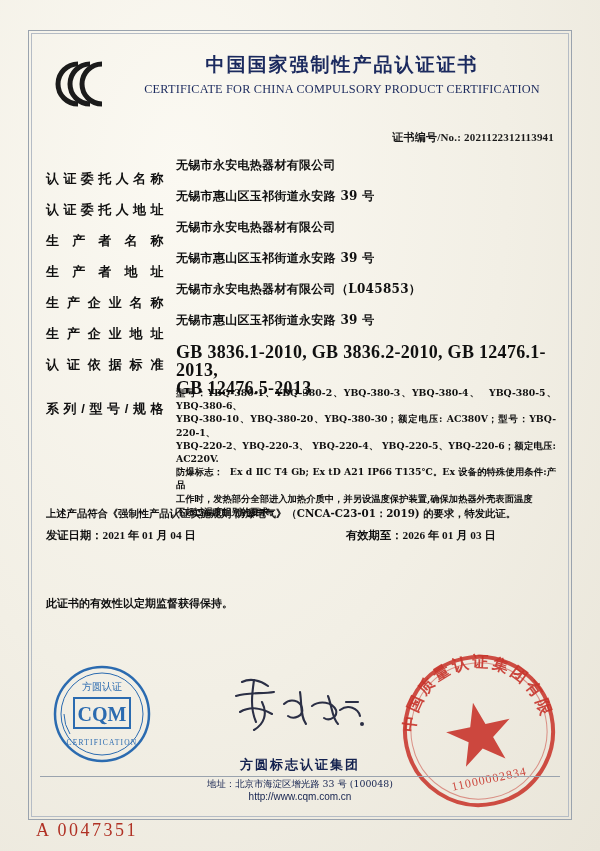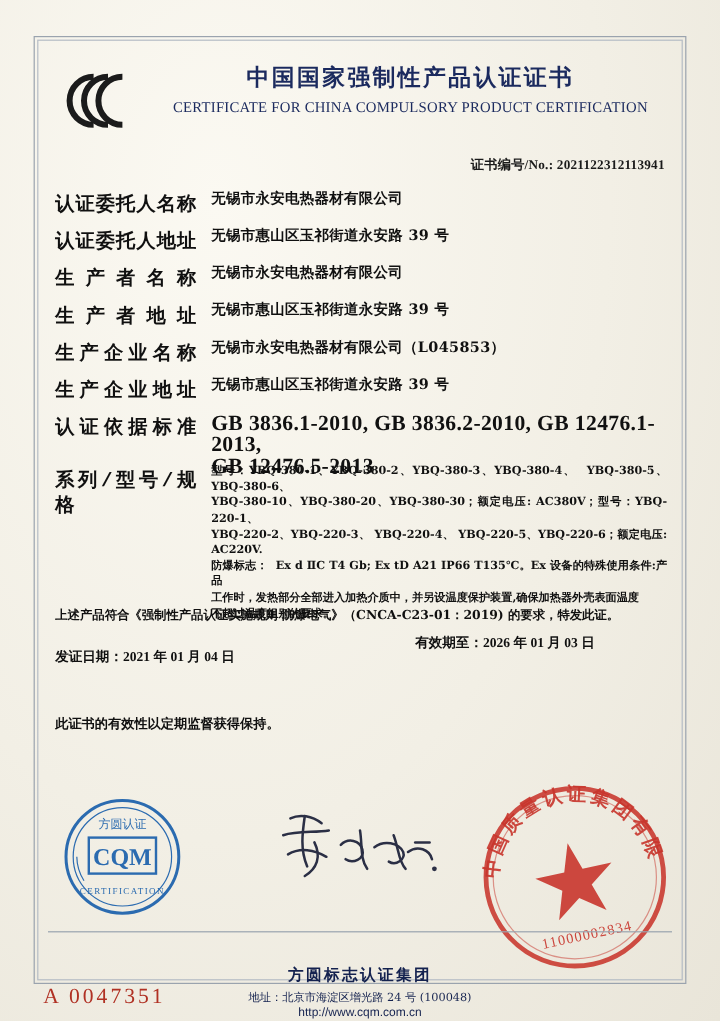--- a/index.html
+++ b/index.html
@@ -104,25 +104,25 @@
     width: 510px;
   }
   .row {
     position: relative;
     min-height: 30px;
     margin-bottom: 1px;
   }
   .lbl {
     position: absolute;
     left: 0;
-    top: 4px;
+    top: 14px;
     width: 118px;
-    font-family: Liberation Mono, monospace;
-    font-weight: bold;
-    font-size: 16px;
+    font-family: Liberation Sans, sans-serif;
+    font-weight: bold;
+    font-size: 13px;
     color: #101010;
     letter-spacing: 0.5px;
     text-align: justify;
     text-align-last: justify;
   }
   .val {
     margin-left: 130px;
     font-family: "DejaVu Serif", serif;
     font-weight: bold;
     font-size: 12px;
@@ -162,21 +162,21 @@
     position: absolute;
     left: 46px;
     top: 528px;
     width: 510px;
     height: 20px;
     font-family: "DejaVu Serif", serif;
     font-weight: bold;
     font-size: 11.3px;
     color: #101010;
   }
-  .date-issue { position: absolute; left: 0; top: 0; margin-top: 12px; }
+  .date-issue { position: absolute; left: 0; top: 0; }
   .date-valid { position: absolute; left: 300px; top: 0; }
   .date-val { font-family: "Liberation Serif", serif; font-weight: bold; }
   .maintain {
     position: absolute;
     left: 46px;
     top: 552px;
     width: 510px;
     font-family: "DejaVu Serif", serif;
     font-weight: bold;
     font-size: 11px;
@@ -229,21 +229,21 @@
   .footer-line {
     position: absolute;
     left: 40px;
     top: 776px;
     width: 520px;
     border-top: 1px solid #9aa3ae;
   }
   .footer {
     position: absolute;
     left: 40px;
-    top: 804px;
+    top: 756px;
     width: 520px;
     text-align: center;
     color: #14224f;
   }
   .footer-name {
     font-family: "DejaVu Serif", serif;
     font-weight: bold;
     font-size: 13px;
     letter-spacing: 2px;
     margin-bottom: 3px;
@@ -403,20 +403,20 @@
         </text>
         <polygon points="81,52 88.8,75.4 113.4,75.4 93.5,89.9 101.2,113.3 81,98.8 60.8,113.3 68.5,89.9 48.6,75.4 73.2,75.4" fill="#c8352c" opacity="0.9"></polygon>
         <text x="81" y="134" text-anchor="middle" font-family="Liberation Serif, serif" font-size="12" fill="#c8352c" opacity="0.9" letter-spacing="1">11000002834</text>
       </g>
     </svg>
   </div>
 
   <div class="footer-line"></div>
   <div class="footer">
     <div class="footer-name">方圆标志认证集团</div>
-    <div class="footer-addr">地址：北京市海淀区增光路 24 号 (100048)</div>
+    <div class="footer-addr">地址：北京市海淀区增光路 33 号 (100048)</div>
     <div class="footer-url">http://www.cqm.com.cn</div>
   </div>
 
   <div class="serial">
     <span class="pre">A</span><span>0047351</span>
   </div>
 </div>
 
 </body></html>

